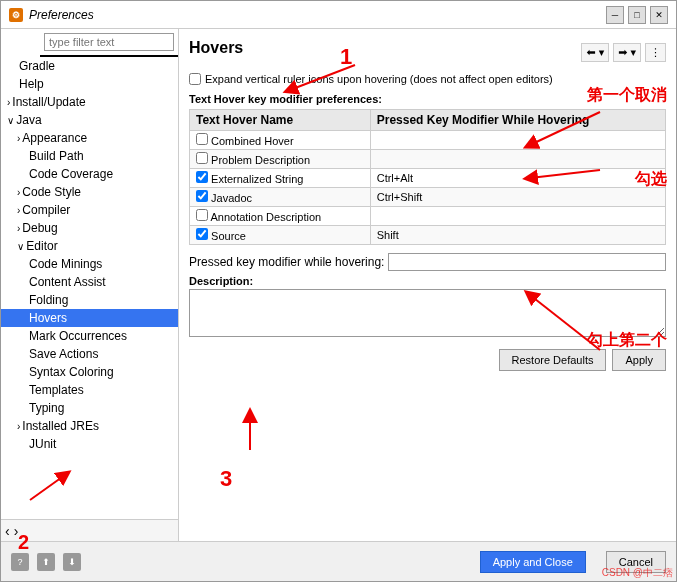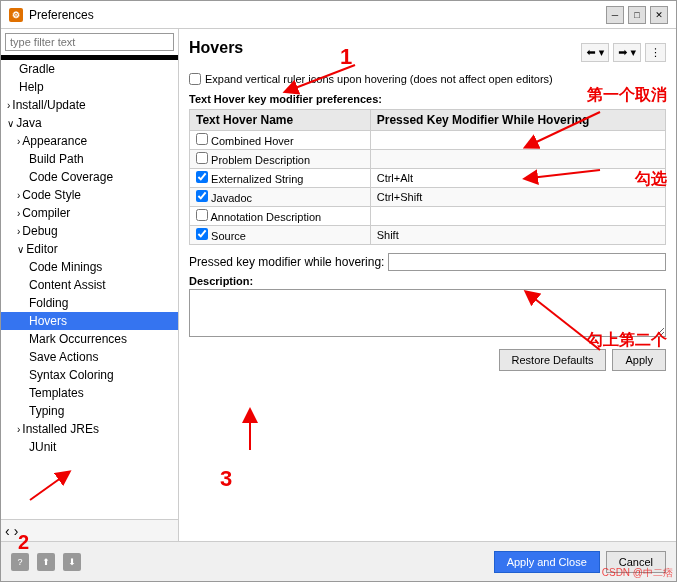--- a/index.html
+++ b/index.html
@@ -1,27 +1,27 @@
 <!DOCTYPE html>
 <html><head>
   <meta charset="utf-8">
   <style>
     * { box-sizing: border-box; margin: 0; padding: 0; font-family: 'Segoe UI', Tahoma, sans-serif; font-size: 12px; }
     body { background: #f0f0f0; display: flex; justify-content: center; align-items: center; width: 677px; height: 582px; overflow: hidden; }
     .window { width: 677px; height: 582px; background: #f0f0f0; border: 1px solid #999; display: flex; flex-direction: column; }
     .title-bar { background: #fff; border-bottom: 1px solid #ccc; display: flex; align-items: center; padding: 4px 8px; height: 28px; justify-content: space-between; }
     .title-bar-left { display: flex; align-items: center; gap: 6px; }
     .title-icon { width: 14px; height: 14px; background: #e07000; border-radius: 2px; display: flex; align-items: center; justify-content: center; color: white; font-size: 9px; font-weight: bold; }
-    .title-text { font-size: 12px; font-weight: normal; }
+    .title-text { font-size: 12px; font-weight: normal; font-style: italic; }
     .title-controls { display: flex; gap: 4px; }
     .title-btn { width: 18px; height: 18px; border: 1px solid #999; background: #e0e0e0; display: flex; align-items: center; justify-content: center; font-size: 9px; cursor: pointer; }
     .main-content { display: flex; flex: 1; overflow: hidden; }
     
     .sidebar { width: 178px; background: #fff; border-right: 1px solid #ccc; display: flex; flex-direction: column; overflow: hidden; }
-    .filter-box { padding: 4px; border-bottom: 5px solid #000000; }
+    .filter-box { padding: 4px; border-bottom: 2px solid #000000; margin-left: 39px; }
     .filter-input { width: 100%; border: 1px solid #999; padding: 2px 4px; font-size: 11px; color: #888; }
     .tree { flex: 1; overflow-y: auto; overflow-x: hidden; }
     .tree-item { padding: 2px 4px; cursor: pointer; white-space: nowrap; overflow: hidden; text-overflow: ellipsis; }
     .tree-item.selected { background: #3574f0; color: white; }
     .tree-item.level0 { padding-left: 6px; }
     .tree-item.level1 { padding-left: 16px; }
     .tree-item.level2 { padding-left: 16px; }
     .expand-arrow { display: inline-block; margin-right: 2px; font-size: 10px; }
     .sidebar-bottom { height: 22px; border-top: 1px solid #ccc; background: #f5f5f5; display: flex; align-items: center; padding: 0 4px; gap: 4px; }
     
@@ -37,21 +37,21 @@
     .modifier-input { flex: 1; border: 1px solid #999; padding: 2px 4px; font-size: 11px; }
     .description-label { font-size: 11px; font-weight: bold; margin-bottom: 2px; }
     .description-box { width: 100%; height: 48px; border: 1px solid #999; background: #fff; margin-bottom: 8px; }
     .button-row-right { display: flex; justify-content: flex-end; gap: 6px; margin-top: 4px; }
     .btn { padding: 4px 12px; border: 1px solid #999; background: #e8e8e8; cursor: pointer; font-size: 11px; }
     .btn-primary { background: #e8f0fe; border: 1px solid #3574f0; }
     
     .bottom-bar { background: #f0f0f0; border-top: 1px solid #ccc; padding: 6px 10px; display: flex; justify-content: space-between; align-items: center; height: 40px; }
     .bottom-left { display: flex; gap: 8px; }
     .bottom-icon { width: 18px; height: 18px; background: #999; display: flex; align-items: center; justify-content: center; font-size: 9px; color: white; cursor: pointer; border-radius: 2px; }
-    .bottom-right { display: flex; gap: 6px; }
+    .bottom-right { display: flex; gap: 20px; }
     .wrapper { position: relative; width: 677px; height: 582px; }
     
     .annot { position: absolute; pointer-events: none; z-index: 100; }
     input[type="checkbox"] { width: 12px; height: 12px; }
     .panel-header { display: flex; align-items: center; justify-content: space-between; margin-bottom: 8px; }
     .panel-nav { display: flex; gap: 4px; }
     .nav-btn { font-size: 11px; padding: 2px 4px; border: 1px solid #ccc; background: #f5f5f5; cursor: pointer; }
   </style>
 </head>
 <body>

